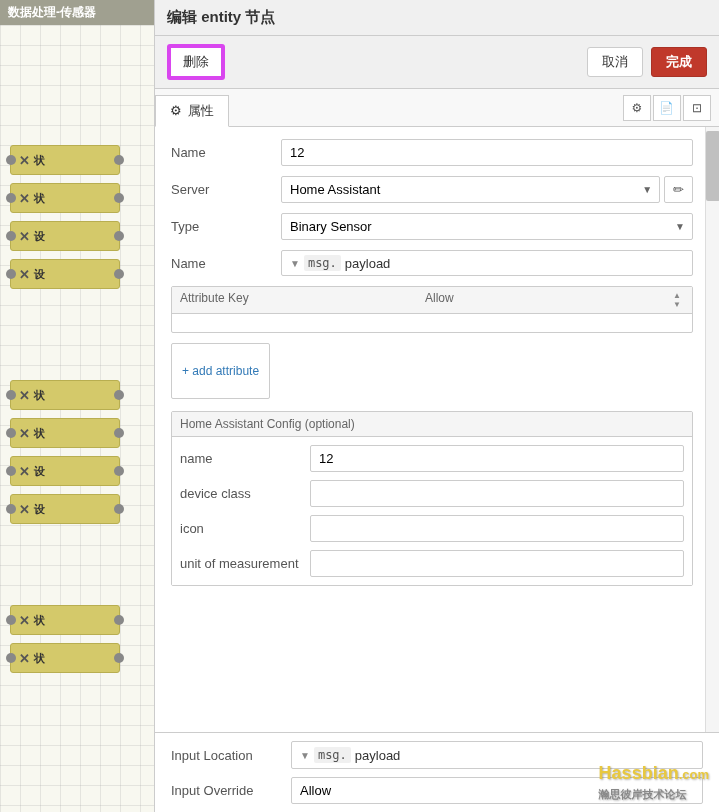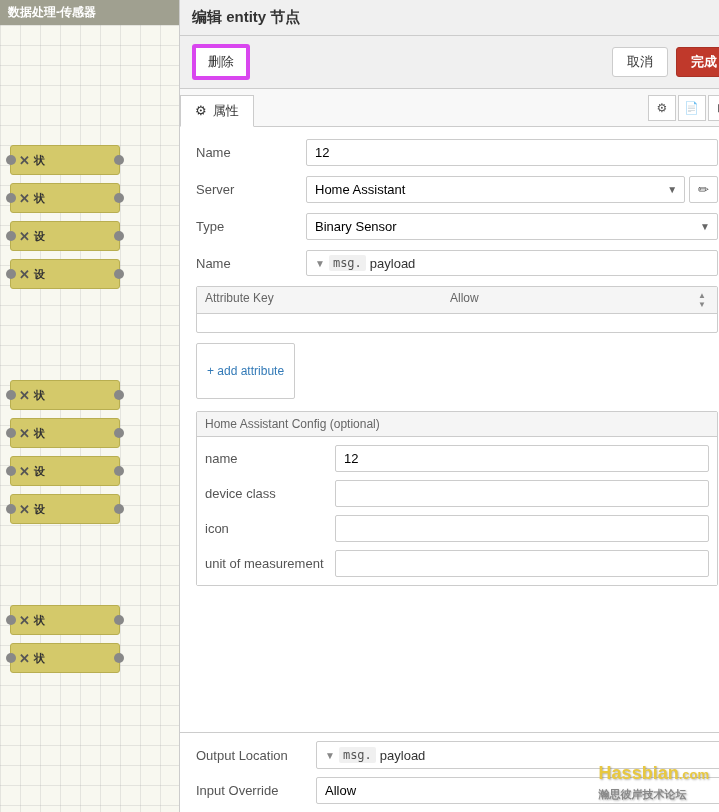--- a/index.html
+++ b/index.html
@@ -8,21 +8,21 @@
       font-size: 13px;
       background: #f0f0f0;
       width: 719px;
       height: 812px;
       overflow: hidden;
       display: flex;
     }
 
     
     .sidebar {
-      width: 180px;
+      width: 155px;
       height: 812px;
       background: #e8e8e0;
       border-right: 1px solid #ccc;
       position: relative;
       overflow: hidden;
       flex-shrink: 0;
     }
     .sidebar-title {
       background: #a0a090;
       color: white;
@@ -564,21 +564,21 @@
     </div>
 
     <div style="position:absolute; right:0; top:0; width:14px; height:100%; background:#f5f5f5; border-left:1px solid #ddd;">
       <div style="width:14px; height:70px; background:#c0c0c0; border-radius:2px; position:absolute; top:4px;"></div>
     </div>
   </div>
 
   <div class="footer-section">
 
     <div class="footer-row">
-      <label class="footer-label">Output Location</label>
+      <label class="footer-label">Input Location</label>
       <div class="footer-input">
         <span class="msg-badge-arrow">▼</span>
         <span class="msg-text">msg.</span>
         <span class="msg-payload">payload</span>
       </div>
     </div>
 
     <div class="footer-row" style="margin-bottom:0;">
       <label class="footer-label">Input Override</label>
       <input class="form-input" value="Allow" style="width: auto; flex: 1 1 0%;">

